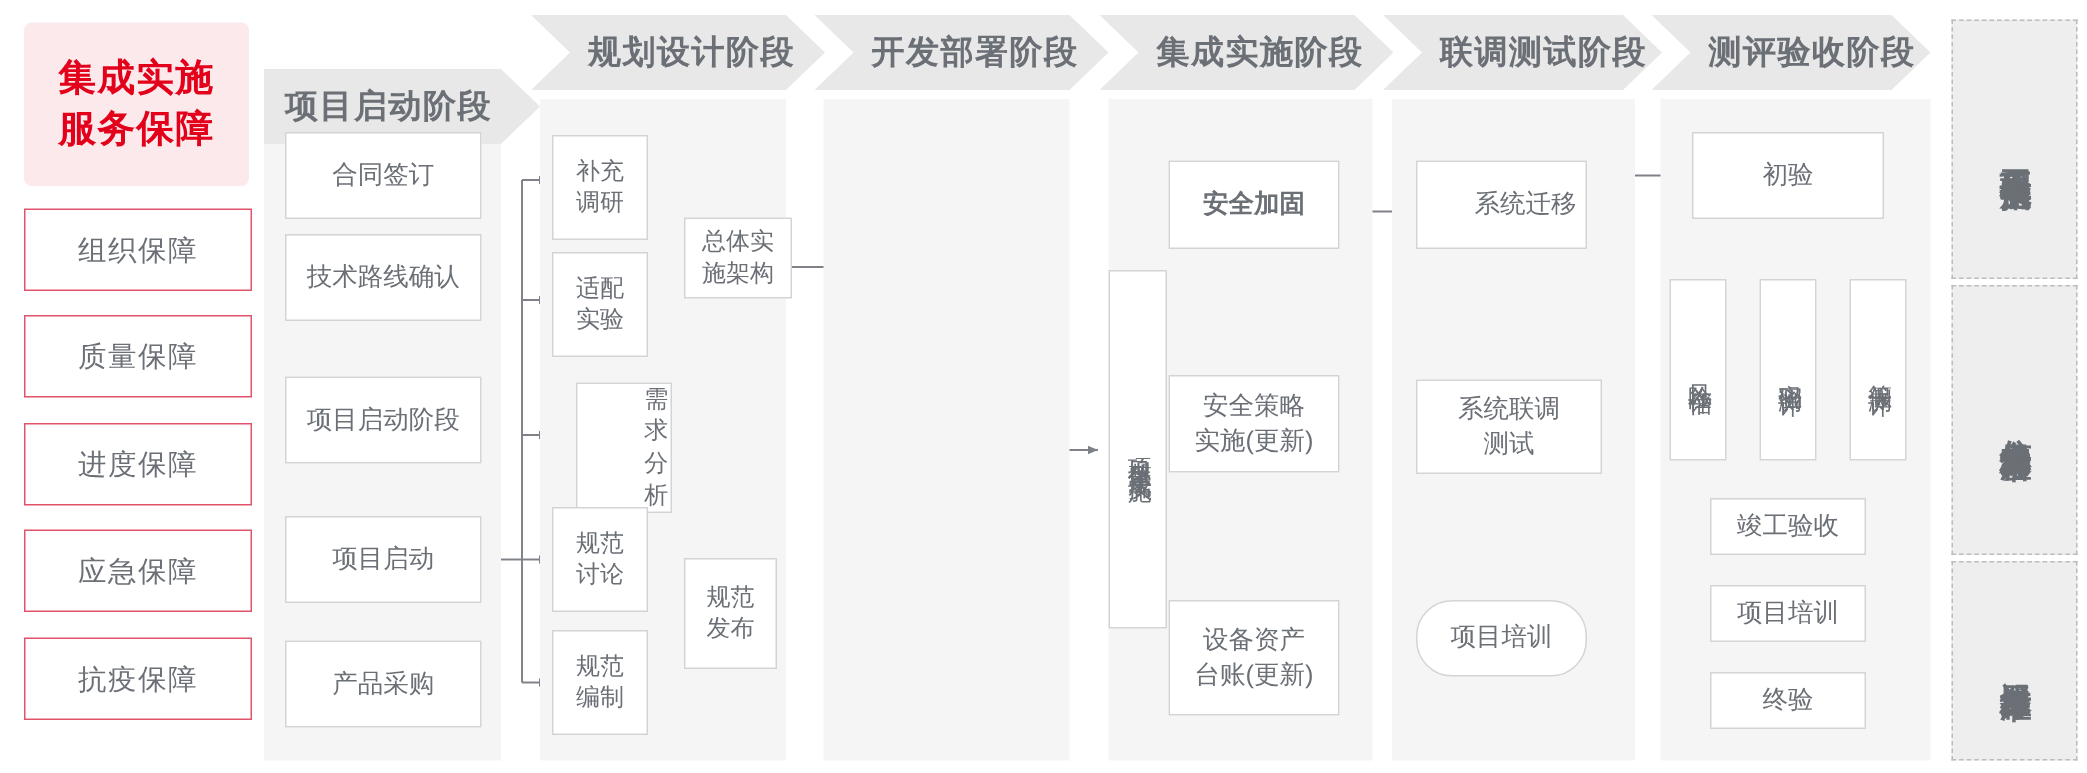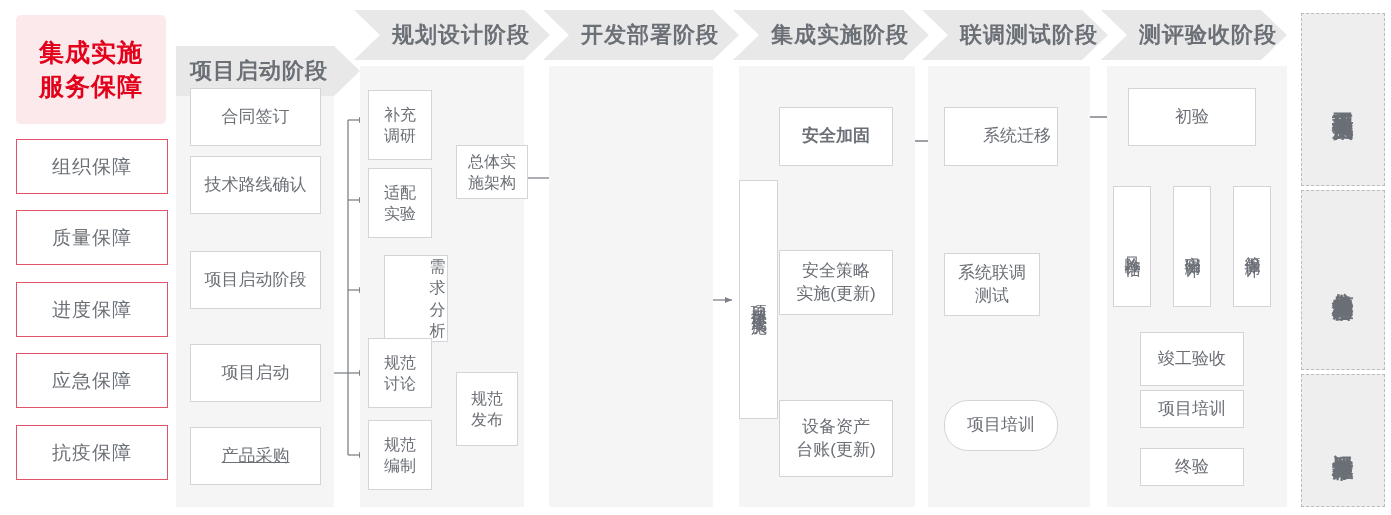--- a/index.html
+++ b/index.html
@@ -169,21 +169,21 @@
   </div>
 
   <div class="phase-col" style="left:176px;width:184px;">
     <div class="phase-body" style="width:158px;height:441px;"></div>
     <div class="phase-head" style="width:184px;margin-top:36px;">项目启动阶段</div>
   </div>
   <div class="node" style="left:190px;top:88px;width:131px;height:58px;">合同签订</div>
   <div class="node" style="left:190px;top:156px;width:131px;height:58px;">技术路线确认</div>
   <div class="node" style="left:190px;top:251px;width:131px;height:58px;">项目启动阶段</div>
   <div class="node" style="left:190px;top:344px;width:131px;height:58px;">项目启动</div>
-  <div class="node" style="left:190px;top:427px;width:131px;height:58px;text-decoration:underline;">产品采购</div>
+  <div class="node" style="left:190px;top:427px;width:131px;height:58px;">产品采购</div>
 
   <div class="phase-col" style="left:354px;width:196px;">
     <div class="phase-body" style="left:6px;width:164px;height:441px;"></div>
     <div class="phase-head notch" style="width:196px;">规划设计阶段</div>
   </div>
   <div class="node sm" style="left:368px;top:90px;width:64px;height:70px;">
       <span>补充<br>调研</span>
     </div>
   <div class="node sm" style="left:368px;top:168px;width:64px;height:70px;">
       <span>适配<br>实验</span>
@@ -226,21 +226,21 @@
       <span>设备资产<br>台账(更新)</span>
     </div>
 
   <div class="phase-col" style="left:922px;width:186px;">
     <div class="phase-body" style="left:6px;width:162px;height:441px;"></div>
     <div class="phase-head notch" style="width:186px;">联调测试阶段</div>
   </div>
   <div class="node" style="left:944px;top:107px;width:114px;height:59px;padding-left:32px;">
       <span>系统迁移</span>
     </div>
-  <div class="node" style="left:944px;top:253px;width:96px;height:63px;">
+  <div class="node" style="left:944px;top:253px;width:124px;height:63px;">
       <span>系统联调<br>测试</span>
     </div>
   <div class="node" style="left:944px;top:400px;width:114px;height:51px;border-radius:24px;">
       <span>项目培训</span>
     </div>
 
   <div class="phase-col" style="left:1101px;width:186px;">
     <div class="phase-body" style="left:6px;width:180px;height:441px;"></div>
     <div class="phase-head notch" style="width:186px;">测评验收阶段</div>
   </div>
@@ -249,21 +249,21 @@
     </div>
   <div class="node sm vert" style="left:1113px;top:186px;width:38px;height:121px;">
       <span>风险评估</span>
     </div>
   <div class="node sm vert" style="left:1173px;top:186px;width:38px;height:121px;">
       <span>密码测评</span>
     </div>
   <div class="node sm vert" style="left:1233px;top:186px;width:38px;height:121px;">
       <span>等保测评</span>
     </div>
-  <div class="node" style="left:1140px;top:332px;width:104px;height:54px;">
+  <div class="node" style="left:1140px;top:332px;width:104px;height:38px;">
       <span>竣工验收</span>
     </div>
   <div class="node" style="left:1140px;top:390px;width:104px;height:38px;">
       <span>项目培训</span>
     </div>
   <div class="node" style="left:1140px;top:448px;width:104px;height:38px;">
       <span>终验</span>
     </div>
 
   <div class="rail" style="left:1301px;top:13px;width:84px;height:173px;">

